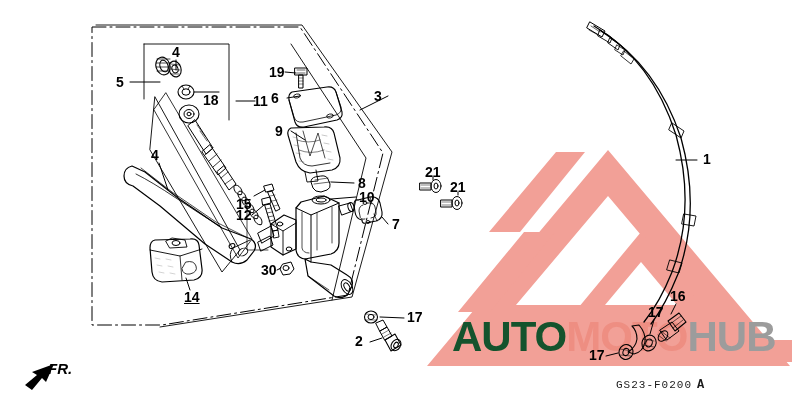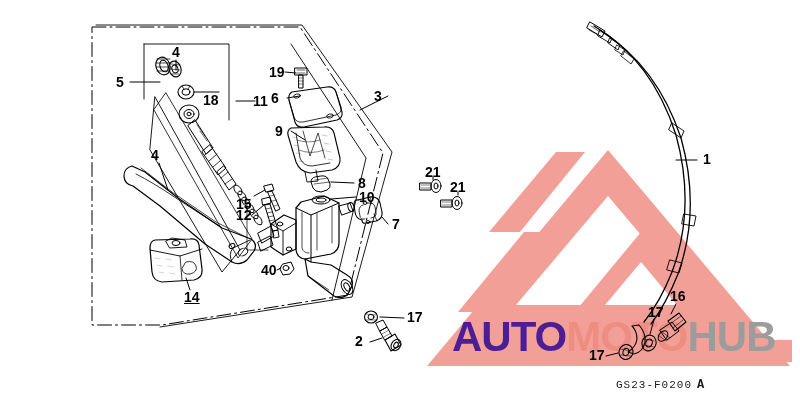--- a/index.html
+++ b/index.html
@@ -58,21 +58,21 @@
         <path d="M641 232 L718 325 L564 325 Z
                  M641 262 L677 305 L605 305 Z" fill-rule="evenodd"></path>
 
         <path d="M556 152 L585 152 L520 232 L555 232 L490 312 L458 312 L524 232 L489 232 Z"></path>
 
         <rect x="452" y="340" width="340" height="22"></rect>
       </g>
     </svg>
 
     <div style="position:absolute;left:452px;top:316px;font-family:'Liberation Sans',sans-serif;font-weight:bold;font-size:42px;letter-spacing:-1px;line-height:1;white-space:nowrap;">
-      <span style="color:#4c1d95;">AUTO</span><span style="color:#EE8E82;">MOTO</span><span style="color:#9C9C9C;margin-top:14px;">HUB</span>
+      <span style="color:#14532d;">AUTO</span><span style="color:#EE8E82;">MOTO</span><span style="color:#9C9C9C;margin-top:14px;">HUB</span>
     </div>
   </div>
 
   <div class="layer" id="art">
   <svg width="800" height="400" viewBox="0 0 800 400" style="fill:none;stroke:#000;stroke-width:1;stroke-linecap:round;stroke-linejoin:round;">
 
     <g stroke-dasharray="14 4 2 4" stroke-width="1">
       <path d="M92 27 L300 27 L383 153 L348 295 L162 325 L92 325 Z"></path>
     </g>
 
@@ -365,23 +365,29 @@
     <span class="lbl" style="left:236px;top:208px;">12</span>
     <span class="lbl" style="left:151px;top:148px;">4</span>
     <span class="lbl" style="left:184px;top:290px;text-decoration:underline;">14</span>
     <span class="lbl" style="left:236px;top:189px;margin-top:8px;">15</span>
     <span class="lbl" style="left:670px;top:289px;">16</span>
     <span class="lbl" style="left:407px;top:310px;">17</span>
     <span class="lbl" style="left:648px;top:305px;">17</span>
     <span class="lbl" style="left:589px;top:348px;">17</span>
     <span class="lbl" style="left:203px;top:85px;margin-top:8px;">18</span>
     <span class="lbl" style="left:269px;top:65px;">19</span>
-    <span class="lbl" style="left:261px;top:263px;">40</span>
+    <span class="lbl" style="left:261px;top:263px;">30</span>
     <span class="lbl" style="left:425px;top:165px;">21</span>
     <span class="lbl" style="left:450px;top:180px;">21</span>
 
+    <div id="frmark">
+      <svg width="70" height="34" viewBox="0 0 70 34">
+        <path d="M34 6 L12 14 L17 17 L5 27 L12 32 L22 20 L26 24 Z" fill="#000"></path>
+      </svg>
+      <span class="txt">FR.</span>
+    </div>
 
     <div id="partcode">
       <span>GS23-F0200</span><span class="suffix" style="margin-left:5px;">A</span>
     </div>
   </div>
 
 </div>
 
 </body></html>

